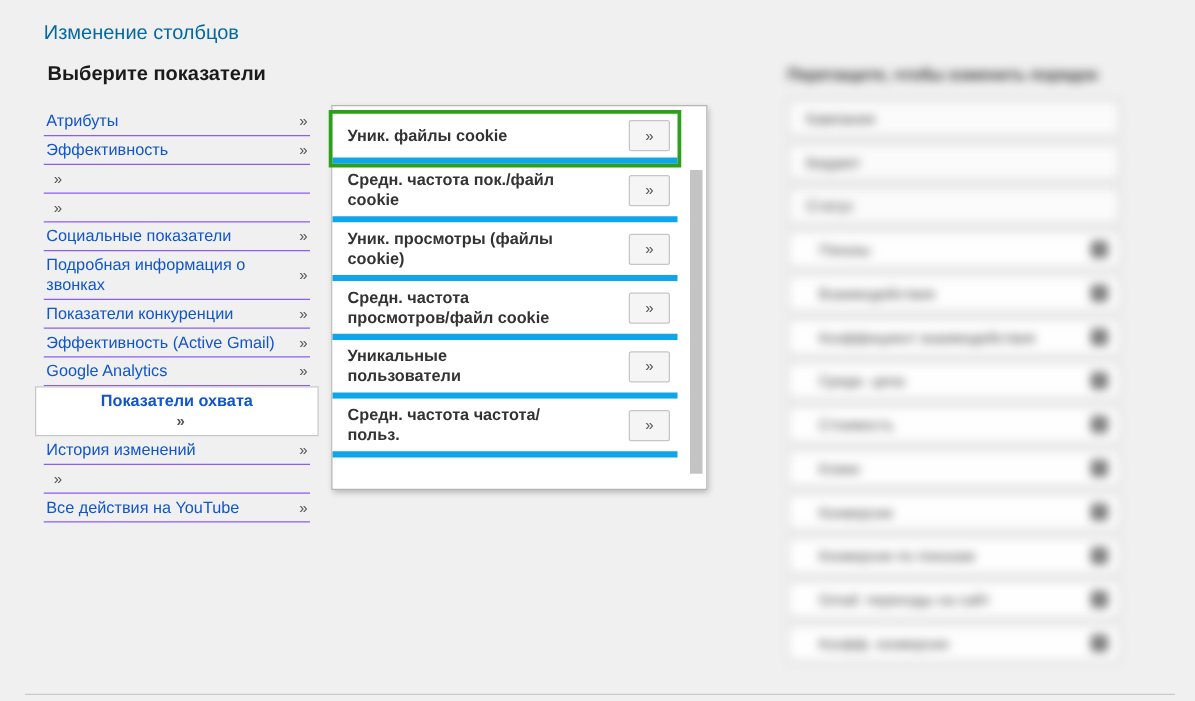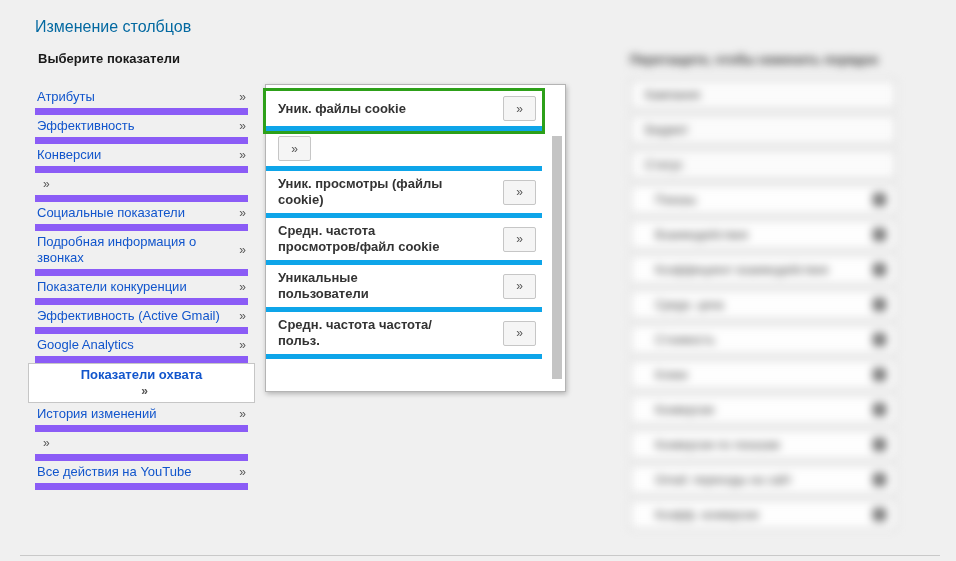--- a/index.html
+++ b/index.html
@@ -5,27 +5,27 @@
   html,body{margin:0;padding:0;}
   body{
     width:956px;height:561px;
     background:#f0f0f0;
     font-family:"Liberation Sans", sans-serif;
     position:relative;overflow:hidden;
   }
   .page{position:absolute;inset:0;}
 
   .page-title{position:absolute;left:35px;top:18px;font-size:16px;color:#0369a1;}
-  .select-heading{position:absolute;left:38px;top:51px;font-size:13px;font-weight:bold;color:#1a1a1a;}
+  .select-heading{position:absolute;left:38px;top:51px;font-size:16px;font-weight:bold;color:#1a1a1a;}
 
   
   .category-list{position:absolute;left:35px;top:86px;width:213px;font-size:13px;}
   .category-item{
     display:flex;justify-content:space-between;align-items:center;
-    padding:3px 2px;border-bottom:7px solid #8b5cf6;
+    padding:3px 2px;border-bottom:1px solid #8b5cf6;
     color:var(--link_blue);line-height:16px;cursor:pointer;
   }
   .cat-label{flex:1;}
   .cat-chevron{color:#555;font-size:12px;margin-left:6px;flex:none;}
   .category-item.selected{
     background:#fff;border:1px solid #c6c6c6;font-weight:bold;
     margin:0 -7px;padding:3px 9px;position:relative;z-index:1;flex-direction:column;
   }
 
   
@@ -81,21 +81,20 @@
         <span class="cat-label">Атрибуты</span>
         <span class="cat-chevron">»</span>
       </div>
 
       <div class="category-item">
         <span class="cat-label">Эффективность</span>
         <span class="cat-chevron">»</span>
       </div>
 
       <div class="category-item">
-        <span class="cat-label">Конверсии</span>
         <span class="cat-chevron">»</span>
       </div>
 
       <div class="category-item">
         <span class="cat-chevron">»</span>
       </div>
 
       <div class="category-item">
         <span class="cat-label">Социальные показатели</span>
         <span class="cat-chevron">»</span>
@@ -146,20 +145,21 @@
       <span>. .</span>
     </div>
     <div class="metric-list">
 
         <div class="metric-row highlighted">
           <span class="metric-label">Уник. файлы cookie</span>
           <button class="add-btn">»</button>
         </div>
 
         <div class="metric-row">
+          <span class="metric-label">Средн. частота пок./файл cookie</span>
           <button class="add-btn">»</button>
         </div>
 
         <div class="metric-row">
           <span class="metric-label">Уник. просмотры (файлы cookie)</span>
           <button class="add-btn">»</button>
         </div>
 
         <div class="metric-row">
           <span class="metric-label">Средн. частота просмотров/файл cookie</span>

